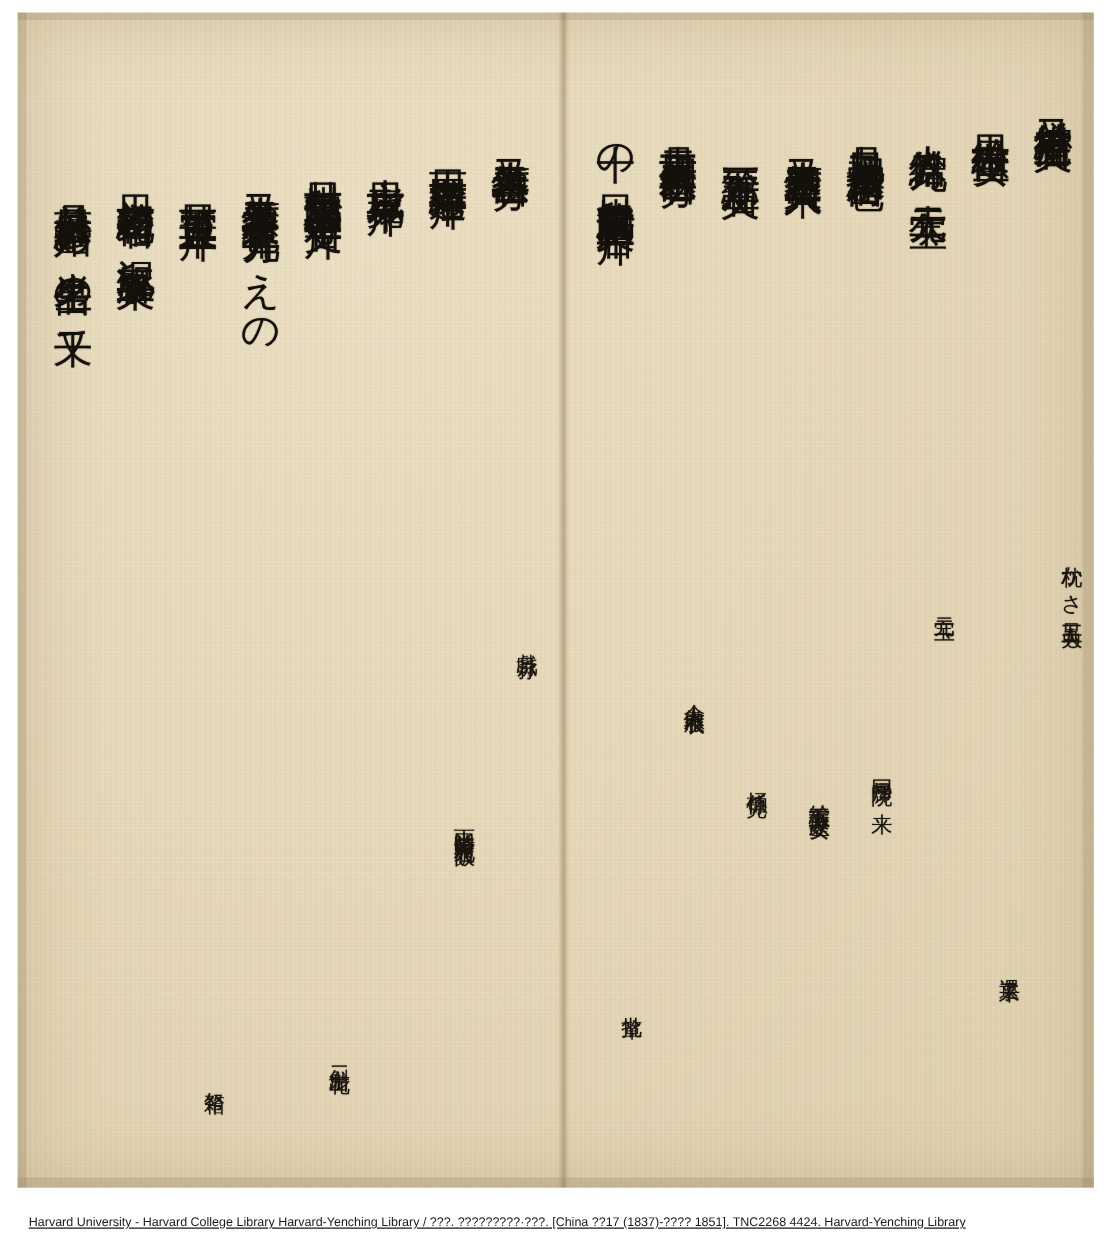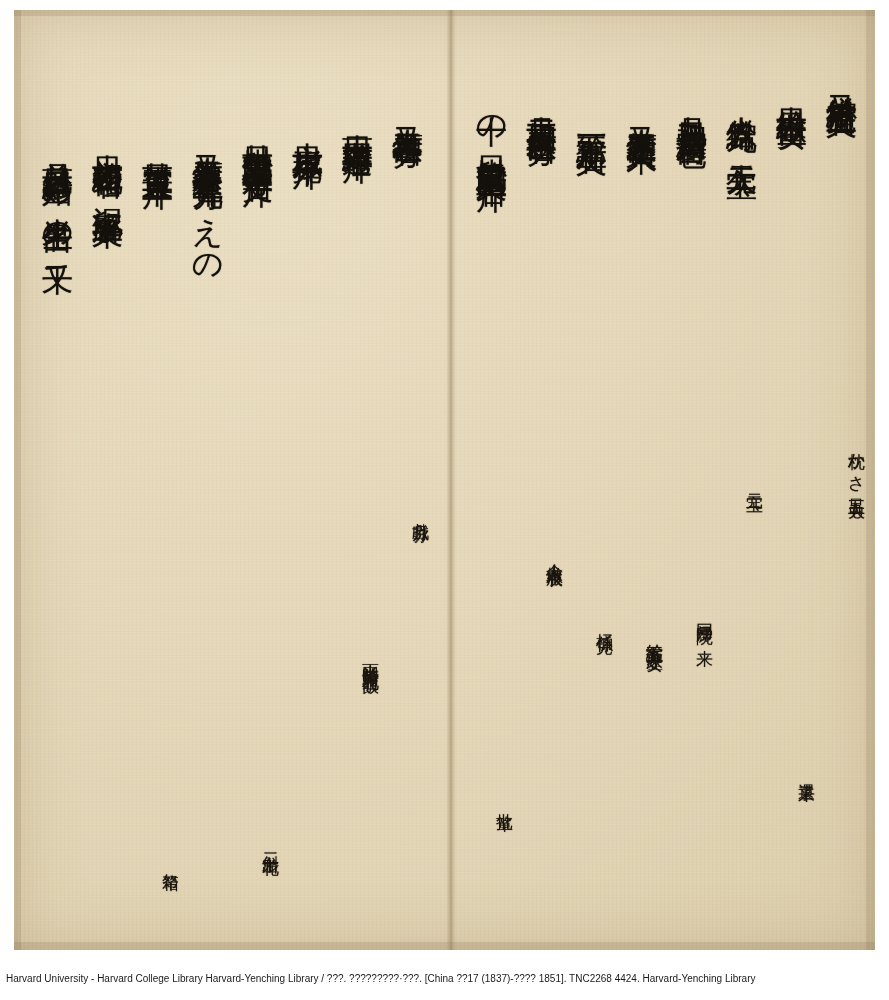--- a/index.html
+++ b/index.html
@@ -99,26 +99,27 @@
     position: absolute;
     left: 0;
     top: 962px;
     width: 889px;
     height: 38px;
     background: #ffffff;
     border-top: 1px solid #ffffff;
   }
   .caption-text {
     position: absolute;
-    left: 6px;
+    left: 23px;
     top: 10px;
     font-family: "Liberation Sans", sans-serif;
     font-size: 10px;
     color: #1a1a1a;
     white-space: nowrap;
+    text-decoration: underline;
   }
 </style>
 </head>
 <body>
 
 <div class="page">
 
   <div class="scan">
     <div class="paper">
       <div class="edge-top"></div>

